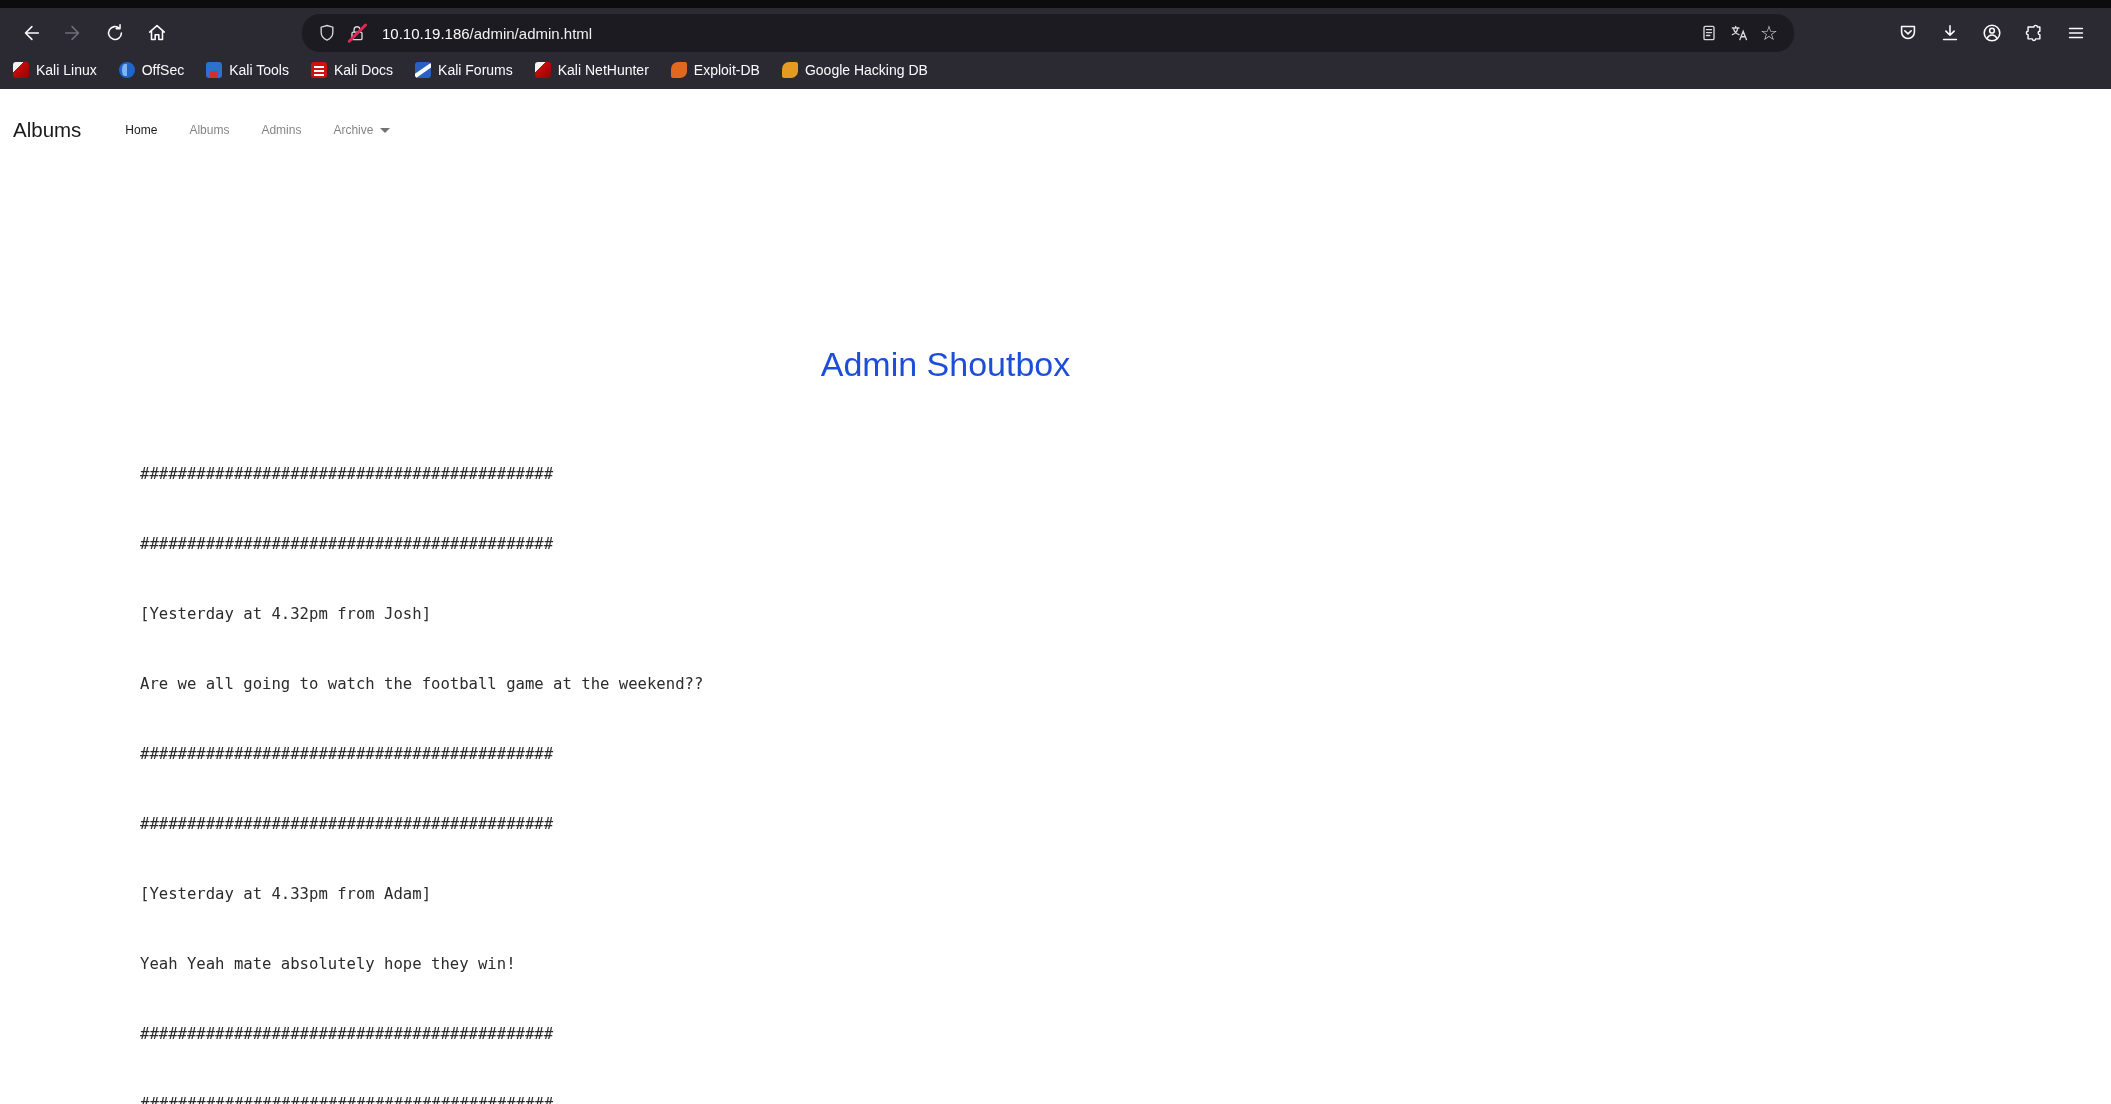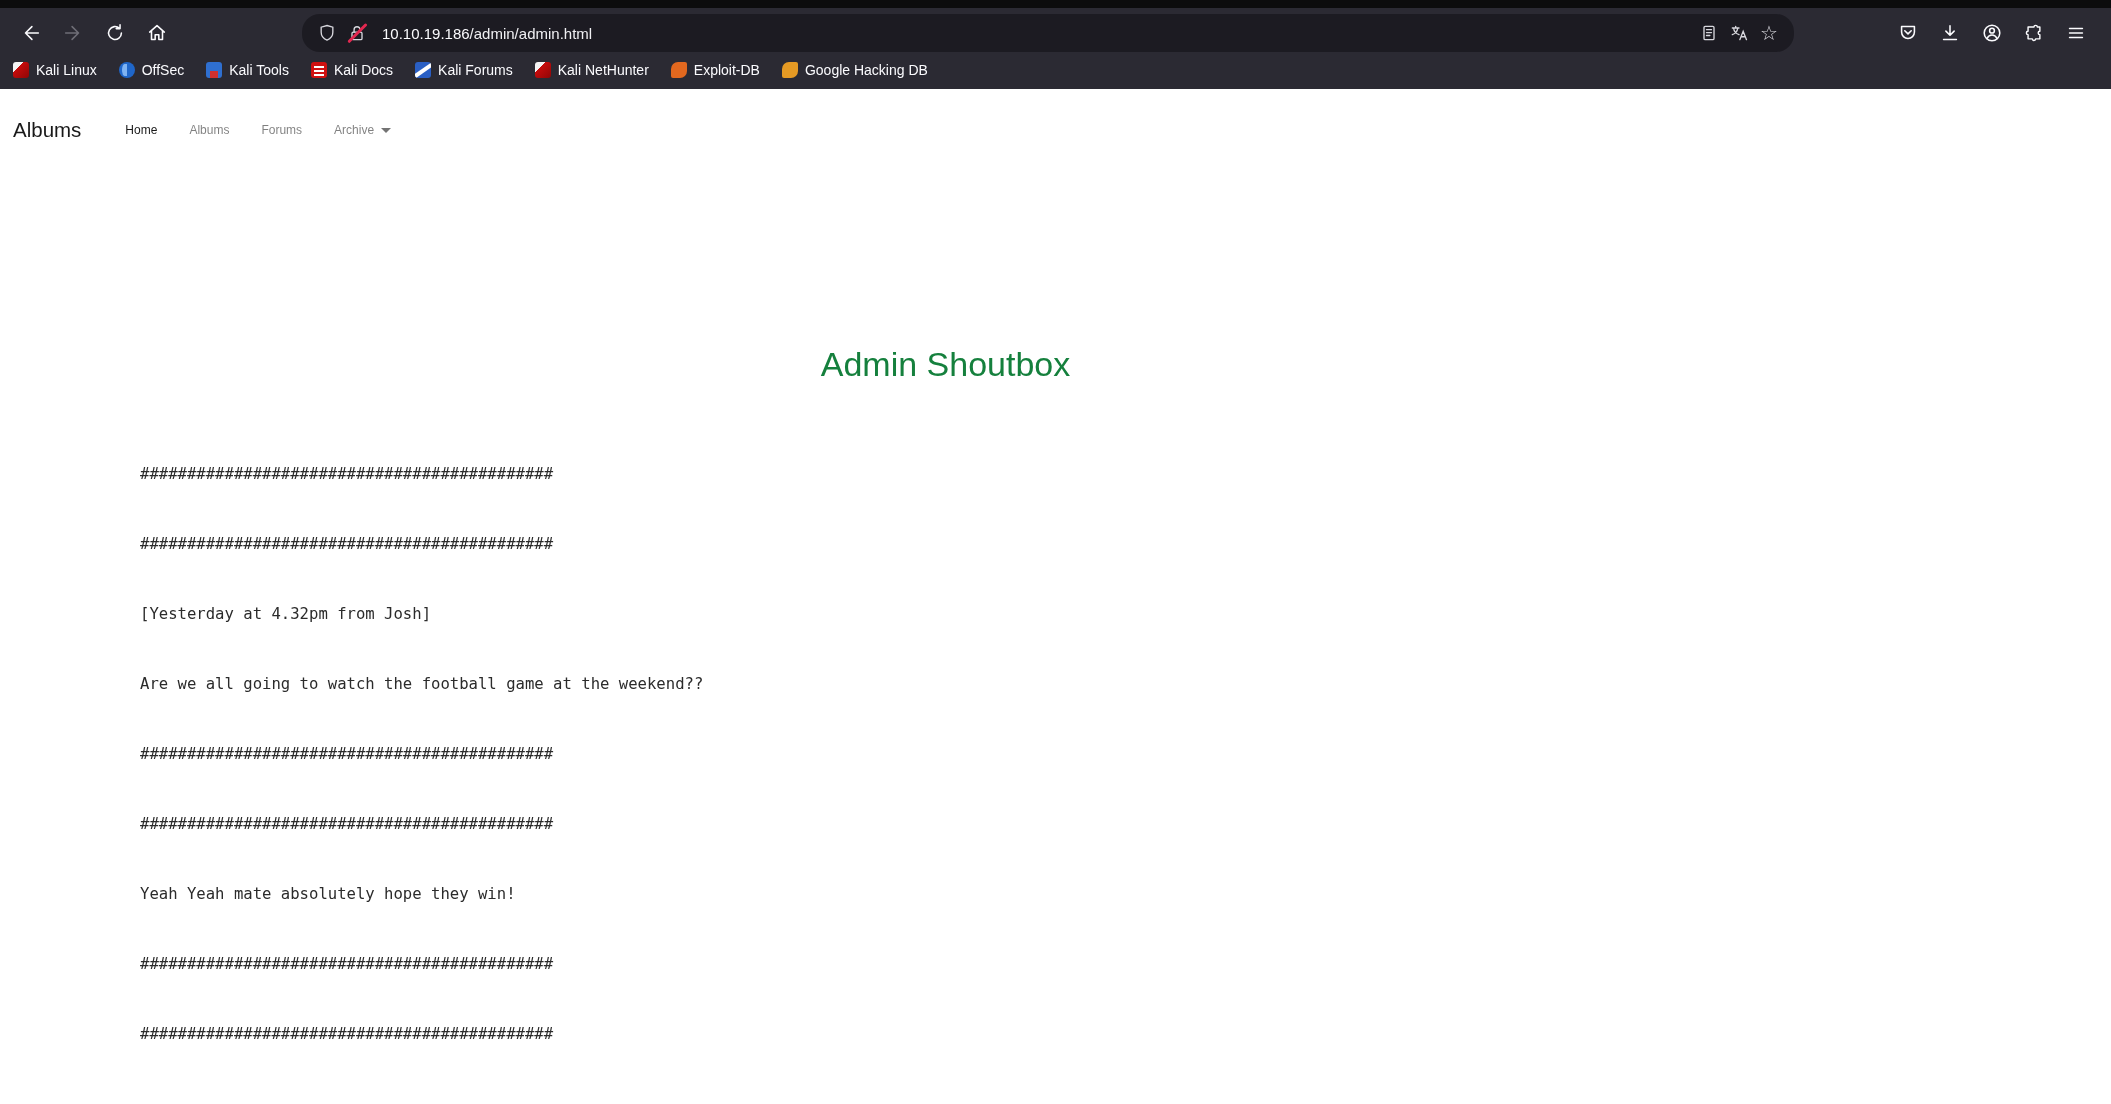--- a/index.html
+++ b/index.html
@@ -53,21 +53,21 @@
   .page { position:absolute; left:0; top:89px; width:2111px; height:1015px; background:#ffffff; }
   .navbar { display:flex; align-items:center; padding:26px 13px 22px 13px; }
   .brand { font-size:20.5px; color:rgba(0,0,0,.9); margin-right:28px; text-decoration:none; }
   .nav-links { display:flex; list-style:none; align-items:center; }
   .nav-link { font-size:12px; color:rgba(0,0,0,.5); padding:8px 16px; text-decoration:none;
               display:flex; align-items:center; white-space:nowrap; }
   .nav-link.active { color:rgba(0,0,0,.9); }
   .caret { display:inline-block; margin-left:7px; width:0; height:0; border-left:5px solid transparent;
            border-right:5px solid transparent; border-top:5px solid rgba(0,0,0,.55); }
   .heading { position:absolute; left:0; top:256px; width:1891px; text-align:center;
-             font-size:34px; font-weight:400; color:#15803d; }
+             font-size:34px; font-weight:400; color:#1d4ed8; }
   .shoutbox { position:absolute; left:140px; top:327px; font-family:"DejaVu Sans Mono","Liberation Mono",monospace;
               font-size:15.6px; line-height:23.35px; color:#2b2b2b; white-space:pre; }
 </style>
 </head>
 <body>
 
 <div class="top-strip"></div>
 
 <div class="toolbar">
   <div class="tb-btn">
@@ -194,40 +194,41 @@
   <div class="navbar">
     <a href="#" class="brand">Albums</a>
     <ul class="nav-links">
       <li>
           <a href="#" class="nav-link active">Home</a>
         </li>
       <li>
           <a href="#" class="nav-link">Albums</a>
         </li>
       <li>
-          <a href="#" class="nav-link">Forums</a>
+          <a href="#" class="nav-link">Admins</a>
         </li>
       <li>
           <a href="#" class="nav-link">
             <span>Archive</span>
             <span class="caret"></span>
           </a>
         </li>
     </ul>
   </div>
 
   <h1 class="heading">Admin Shoutbox</h1>
 
   <div class="shoutbox">
     <div>############################################</div>
     <div>############################################</div>
     <div>[Yesterday at 4.32pm from Josh]</div>
     <div>Are we all going to watch the football game at the weekend??</div>
     <div>############################################</div>
     <div>############################################</div>
+    <div>[Yesterday at 4.33pm from Adam]</div>
     <div>Yeah Yeah mate absolutely hope they win!</div>
     <div>############################################</div>
     <div>############################################</div>
     
     
     
     
     
     
     

